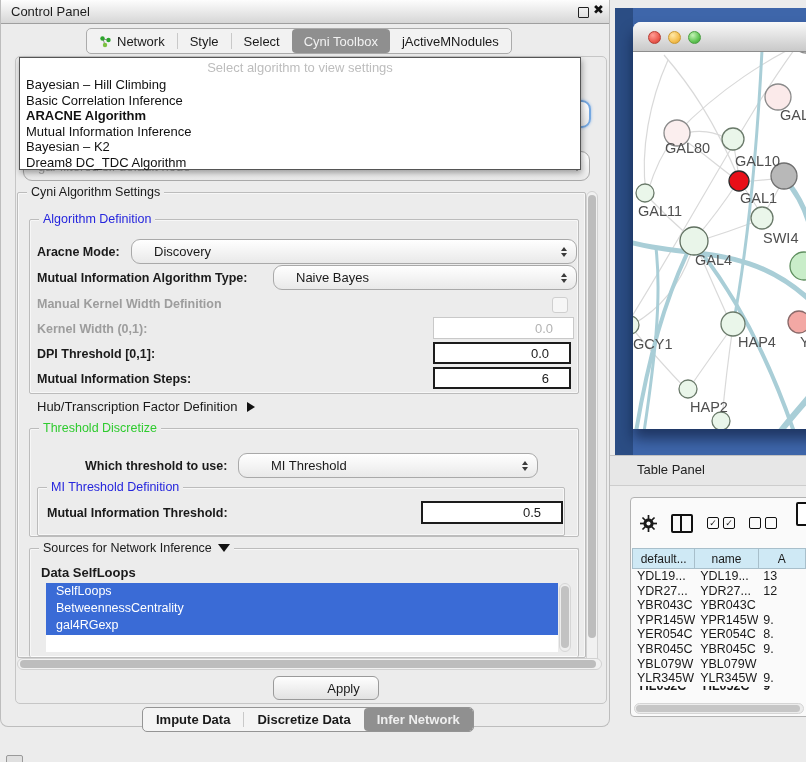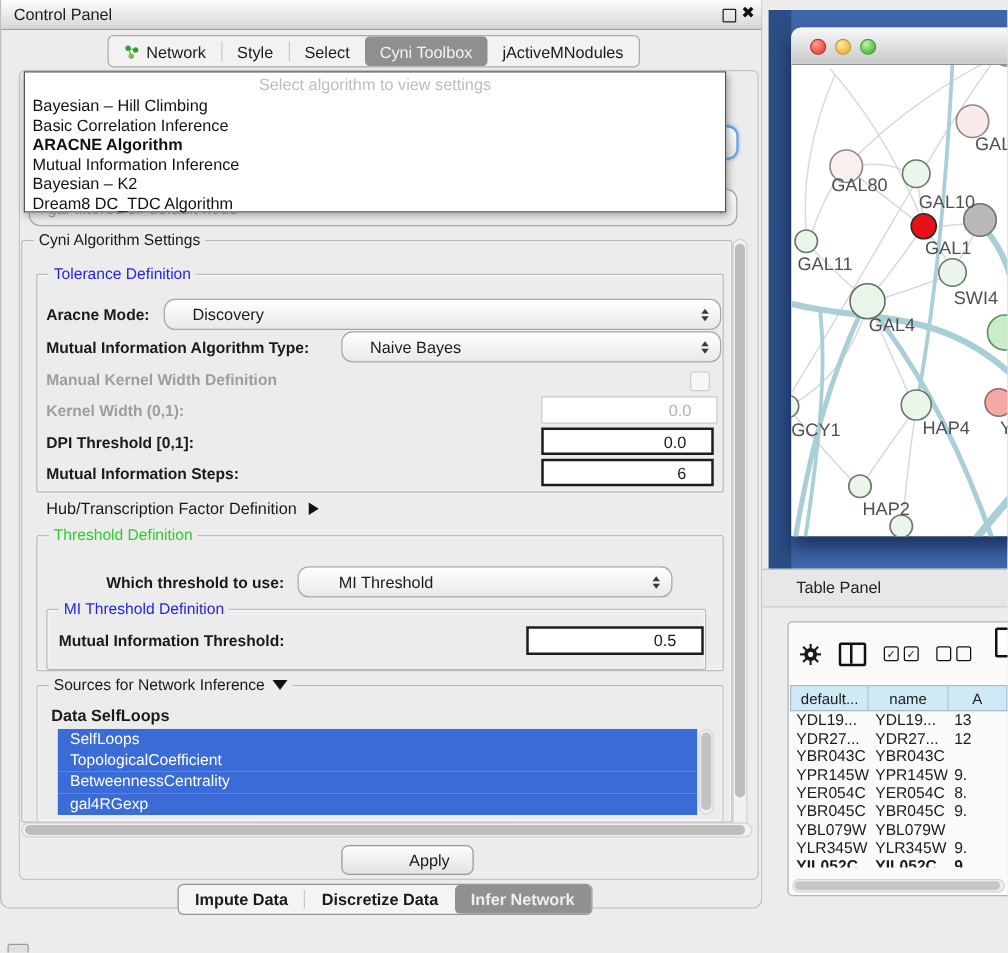--- a/index.html
+++ b/index.html
@@ -114,21 +114,21 @@
   .cb-pair{display:flex;gap:4px;}
   #split-icon{width:18px;height:15px;border:2px solid #111;border-radius:2px;position:relative;}
   #split-icon:before{content:"";position:absolute;left:7px;top:0;width:2px;height:100%;background:#111;}
   #doc-icon{left:796px;top:502px;width:16px;height:20px;border:2px solid #111;border-radius:2px;background:#fff;}
 
   #tp-table{left:632px;top:548px;width:174px;}
   #tp-head{display:flex;height:21px;}
   .th{background:var(--th-blue);border:1px solid #a8bfcb;border-left:none;font-size:12px;
       display:flex;align-items:center;justify-content:center;box-sizing:border-box;}
   .th:first-child{border-left:1px solid #a8bfcb;}
-  .tr{display:flex;height:14.6px;}
+  .tr{display:flex;height:14.6px;align-items:flex-end;}
   .td{font-size:12.5px;white-space:nowrap;overflow:hidden;box-sizing:border-box;padding-left:5px;line-height:14.6px;}
   .tr.cut{height:8px;overflow:hidden;font-weight:bold;}
   #tp-hsb{left:634px;top:703px;width:170px;height:11px;background:#ececec;border:1px solid #d5d5d5;border-radius:6px;box-sizing:border-box;}
   #tp-hsb .thumb{position:absolute;left:1px;top:1px;width:164px;height:7px;background:#c6c6c6;border-radius:4px;}
 
   #corner-tick{left:0;top:0;width:2px;height:9px;background:#9a9a9a;}
   #page-corner-icon{left:6px;top:755px;width:15px;height:12px;border:1.5px solid #9a9a9a;border-radius:2px;background:#e0e0e0;}
 </style>
 </head>
 <body>
@@ -196,21 +196,21 @@
           <div class="dd-item">Bayesian – K2</div>
           <div class="dd-item">Dream8 DC_TDC Algorithm</div>
         </div>
     </div>
 
     <div class="abs group" id="grp-cyni">
       <span class="legend">Cyni Algorithm Settings</span>
     </div>
 
     <div class="abs group" id="grp-algdef">
-      <span class="legend blue">Tolerance Definition</span>
+      <span class="legend blue">Algorithm Definition</span>
     </div>
     <div class="abs lbl" style="left:36px;top:245px;">Aracne Mode:</div>
     <div class="abs combo" style="left:130px;top:239px;width:446px;height:25px;padding-left:22px;">
       <span>Discovery</span>
       <span class="stepper">
           <span class="tri-up"></span>
           <span class="tri-dn"></span>
         </span>
     </div>
     <div class="abs lbl" style="left:36px;top:271px;">Mutual Information Algorithm Type:</div>
@@ -229,21 +229,21 @@
     <div class="abs field dark" style="left:432px;top:342px;width:138px;height:22px;">0.0</div>
     <div class="abs lbl" style="left:36px;top:372px;">Mutual Information Steps:</div>
     <div class="abs field dark" style="left:432px;top:367px;width:138px;height:22px;">6</div>
 
     <div class="abs" id="hub-row">
       <span>Hub/Transcription Factor Definition</span>
       <span class="tri-right"></span>
     </div>
 
     <div class="abs group" id="grp-threshold">
-      <span class="legend green">Threshold Definition</span>
+      <span class="legend green">Threshold Discretize</span>
     </div>
     <div class="abs lbl" style="left:84px;top:459px;">Which threshold to use:</div>
     <div class="abs combo" style="left:237px;top:453px;width:300px;height:25px;padding-left:32px;">
       <span>MI Threshold</span>
       <span class="stepper">
           <span class="tri-up"></span>
           <span class="tri-dn"></span>
         </span>
     </div>
     <div class="abs group" id="grp-midef">
@@ -254,21 +254,20 @@
 
     <div class="abs group" id="grp-sources">
       <span class="legend">
         <span>Sources for Network Inference</span>
         <span class="tri-down-b"></span>
       </span>
     </div>
     <div class="abs lbl" style="left:40px;top:565px;font-size:13px;">Data SelfLoops</div>
     <div class="abs" id="attr-list">
         <div class="attr-item">SelfLoops</div>
-        <div class="attr-item">TopologicalCoefficient</div>
         <div class="attr-item">BetweennessCentrality</div>
         <div class="attr-item">gal4RGexp</div>
       </div>
     <div class="abs" id="attr-sb">
         <div class="thumb"></div>
       </div>
 
     <div class="abs" id="vsb">
         <div class="thumb"></div>
       </div>

